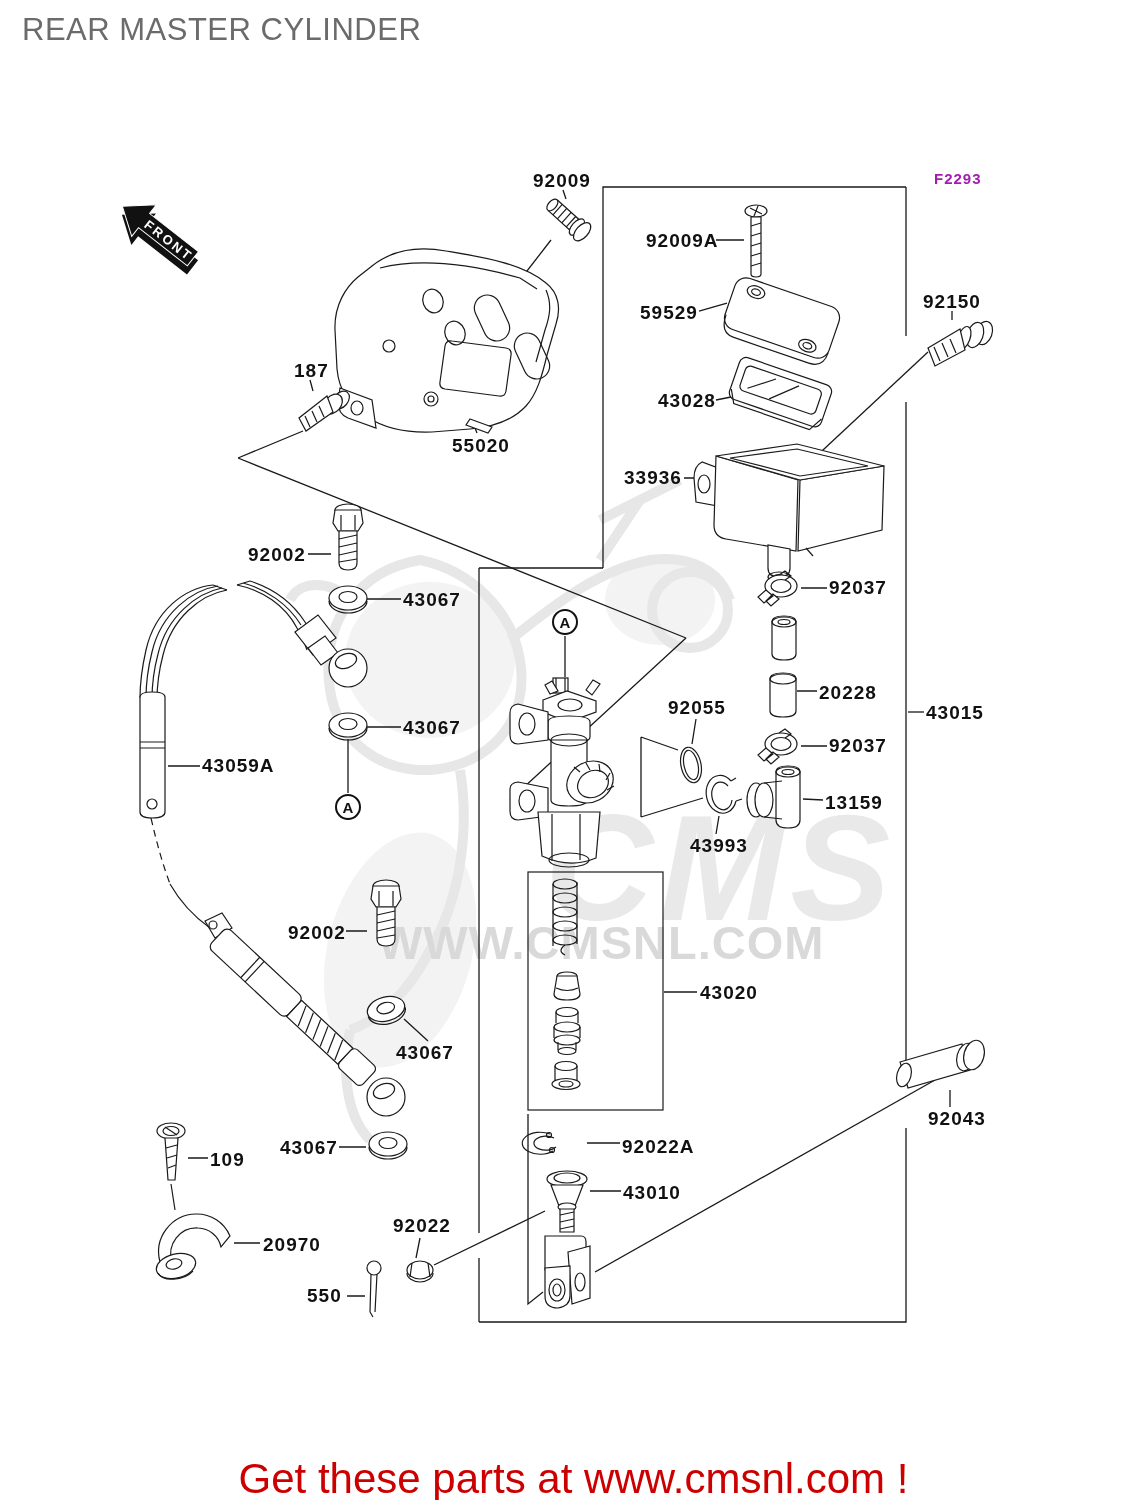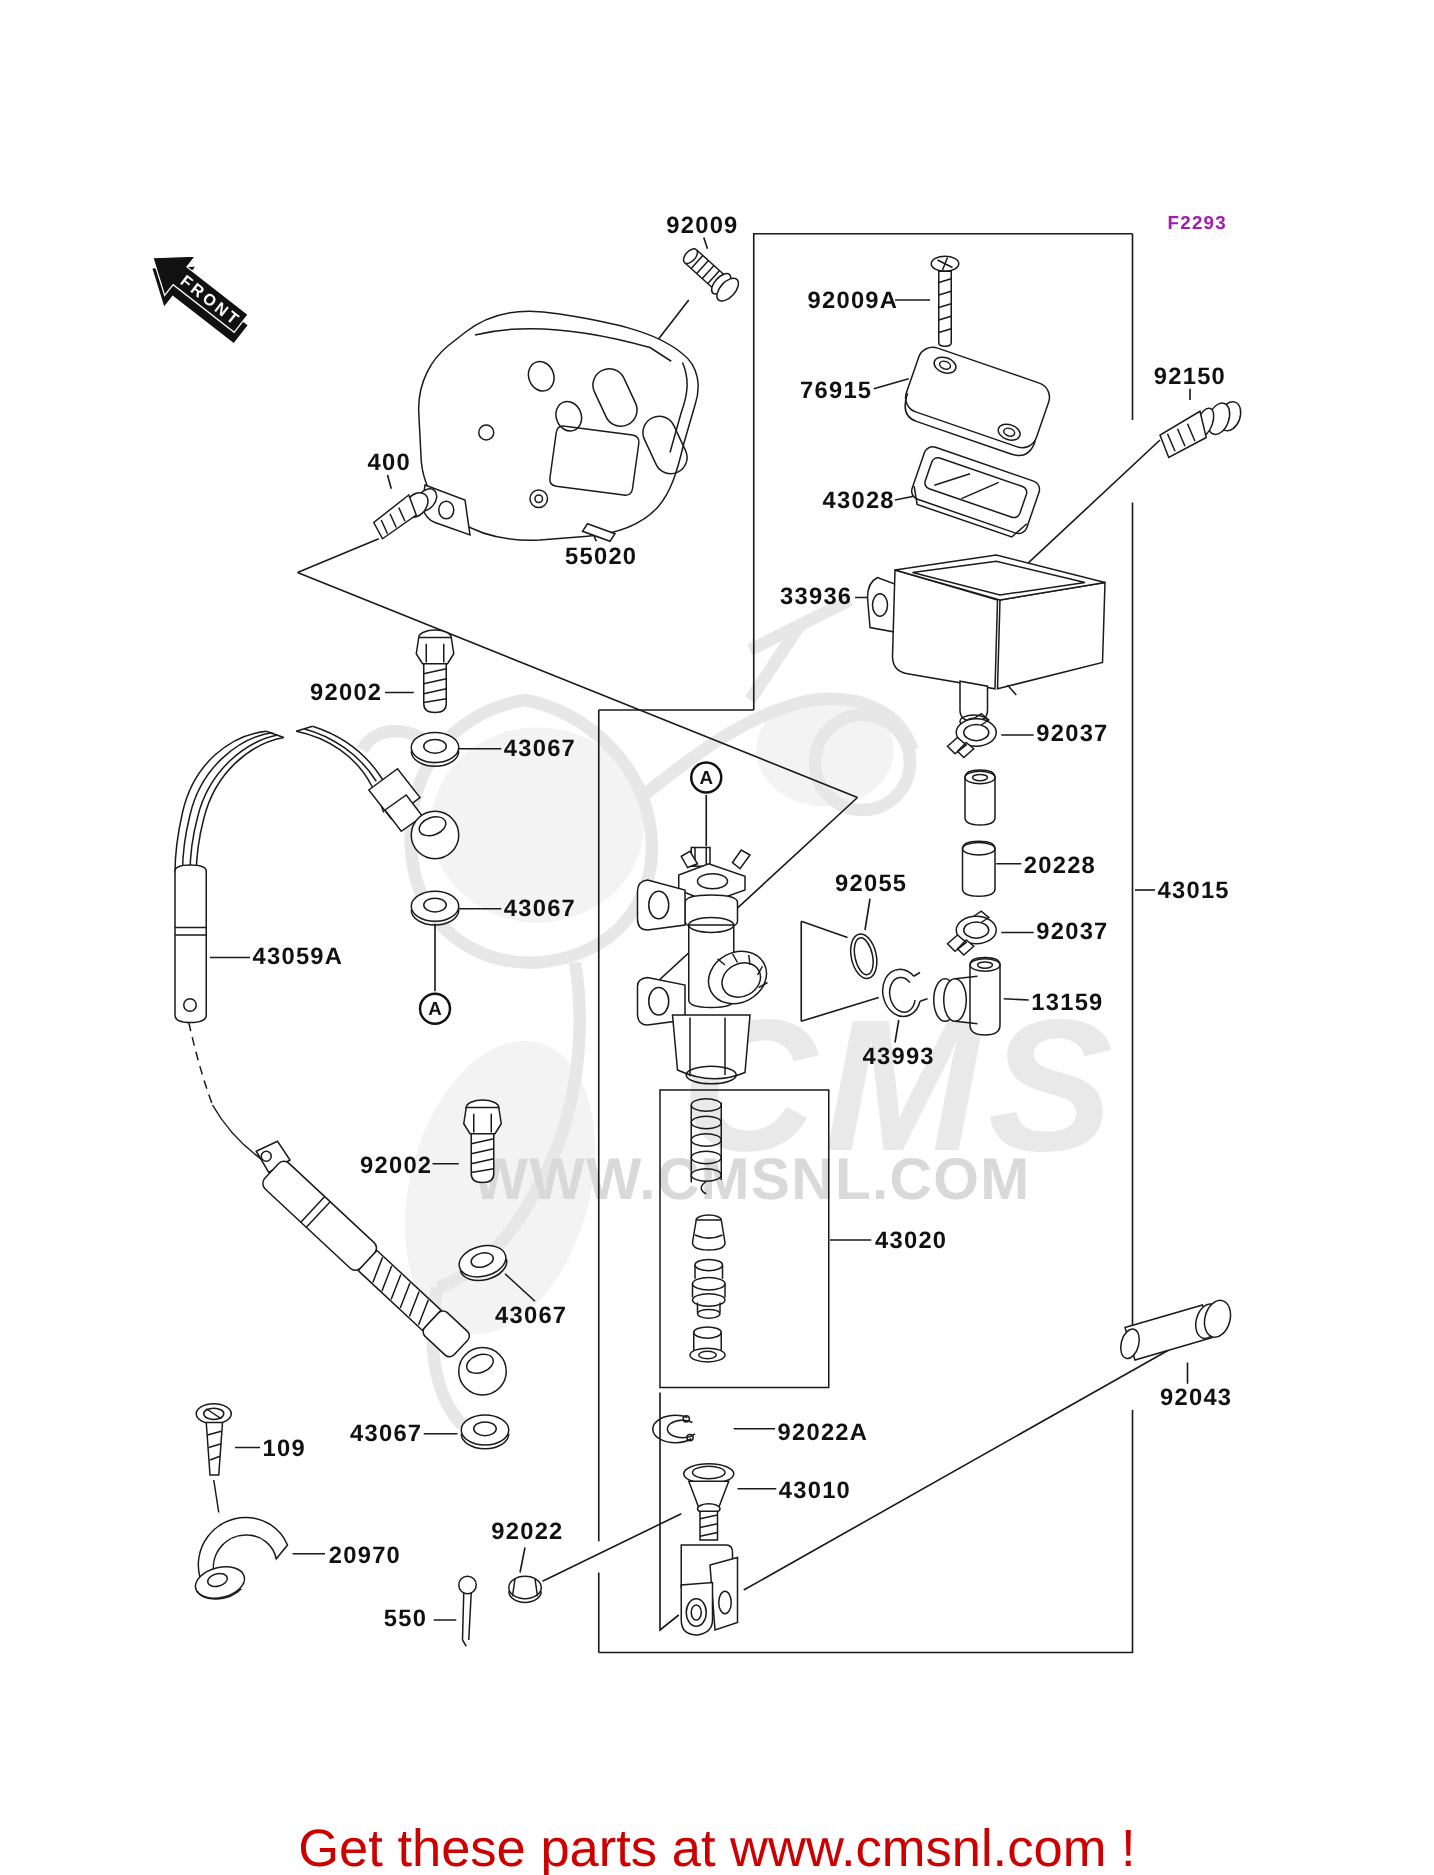--- a/index.html
+++ b/index.html
@@ -326,29 +326,30 @@
   <g>
     <circle class="ptn" cx="374" cy="1268" r="7"></circle>
     <path class="ptn" d="M371 1274 L370 1312 M377 1274 L375 1312 M370 1312 L373 1317"></path>
   </g>
   <g>
     <ellipse class="pt" cx="420" cy="1270" rx="13" ry="9"></ellipse>
     <path class="ptn" d="M412 1263 L410 1277 M428 1263 L430 1277 M407 1273 A13 9 0 0 0 433 1273"></path>
   </g>
 </svg>
 
+<div class="page-title">REAR MASTER CYLINDER</div>
 <div class="figcode">F2293</div>
 
 <span class="plabel" style="left:533px;top:171px">92009</span>
 <span class="plabel" style="left:646px;top:231px">92009A</span>
-<span class="plabel" style="left:640px;top:303px">76915</span>
+<span class="plabel" style="left:640px;top:303px">59529</span>
 <span class="plabel" style="left:658px;top:391px">43028</span>
 <span class="plabel" style="left:923px;top:292px">92150</span>
 <span class="plabel" style="left:624px;top:468px">33936</span>
-<span class="plabel" style="left:294px;top:361px">400</span>
+<span class="plabel" style="left:294px;top:361px">187</span>
 <span class="plabel" style="left:452px;top:436px">55020</span>
 <span class="plabel" style="left:248px;top:545px">92002</span>
 <span class="plabel" style="left:403px;top:590px">43067</span>
 <span class="plabel" style="left:403px;top:718px">43067</span>
 <span class="plabel" style="left:202px;top:756px">43059A</span>
 <span class="plabel" style="left:668px;top:698px">92055</span>
 <span class="plabel" style="left:829px;top:578px">92037</span>
 <span class="plabel" style="left:819px;top:683px">20228</span>
 <span class="plabel" style="left:829px;top:736px">92037</span>
 <span class="plabel" style="left:926px;top:703px">43015</span>

